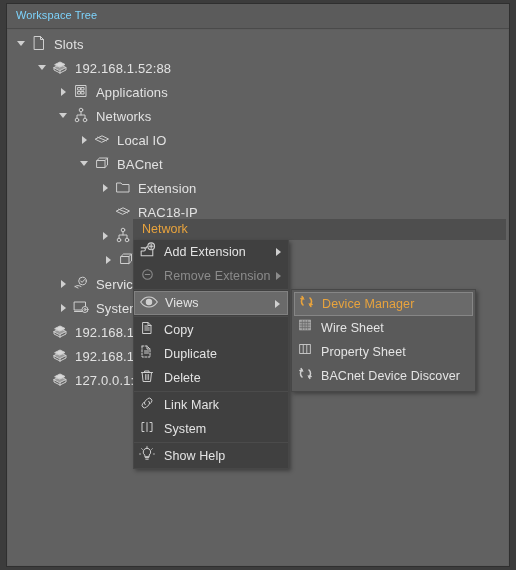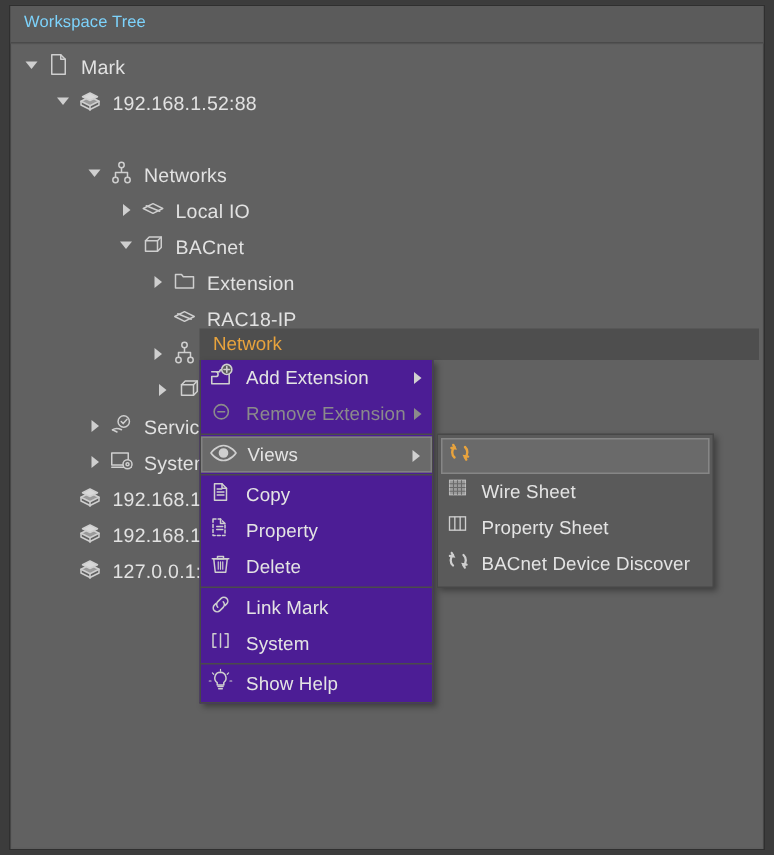--- a/index.html
+++ b/index.html
@@ -130,21 +130,21 @@
     font-size: 12.5px;
     color: #e8a33d;
     white-space: nowrap;
   }
 
   .ctx-menu {
     position: absolute;
     left: 133px;
     top: 240px;
     width: 156px;
-    background: #4c1d95;
+    background: #404040;
     border: 1px solid #474747;
     border-top: none;
     box-sizing: border-box;
     box-shadow: 2px 2px 4px rgba(0,0,0,0.35);
   }
   .ctx-item {
     position: relative;
     height: 24px;
     display: flex;
     align-items: center;
@@ -236,34 +236,48 @@
     <div class="tree-area" id="tree-area">
         <div class="tree-row" style="top: 2px;">
           <div style="flex: 0 0 6px;"></div>
           <div class="twisty expanded"></div>
           <div class="tree-icon">
             <svg width="18" height="18" viewBox="0 0 18 18" fill="none" stroke="#cfcfcf" stroke-width="1" stroke-linejoin="round" stroke-linecap="round">
               <path d="M4.5 2.5h6l3 3v10h-9z"></path>
               <path d="M10.5 2.5v3h3"></path>
             </svg>
           </div>
-          <span class="tree-label">Mark</span>
+          <span class="tree-label">Slots</span>
         </div>
         <div class="tree-row" style="top: 26px;">
           <div style="flex: 0 0 27px;"></div>
           <div class="twisty expanded"></div>
           <div class="tree-icon">
             <svg width="18" height="18" viewBox="0 0 18 18" fill="none" stroke="#cfcfcf" stroke-width="1" stroke-linejoin="round" stroke-linecap="round">
               <path d="M3 9.5l6-3 6 3-6 3z" fill="#9a9a9a" stroke="#cfcfcf"></path>
               <path d="M3 9.5v2.5l6 3 6-3V9.5"></path>
               <path d="M9 12.5v3"></path>
               <path d="M4 6.5l5-2.5 5 2.5-5 2.5z" fill="#d8d8d8" stroke="#cfcfcf"></path>
             </svg>
           </div>
           <span class="tree-label">192.168.1.52:88</span>
+        </div>
+        <div class="tree-row" style="top: 50px;">
+          <div style="flex: 0 0 48px;"></div>
+          <div class="twisty collapsed"></div>
+          <div class="tree-icon">
+            <svg width="18" height="18" viewBox="0 0 18 18" fill="none" stroke="#cfcfcf" stroke-width="1" stroke-linejoin="round" stroke-linecap="round">
+              <rect x="4" y="3.5" width="10" height="11"></rect>
+              <rect x="6" y="5.5" width="2.5" height="2.5"></rect>
+              <rect x="9.5" y="5.5" width="2.5" height="2.5"></rect>
+              <rect x="6" y="9.5" width="2.5" height="2.5"></rect>
+              <rect x="9.5" y="9.5" width="2.5" height="2.5"></rect>
+            </svg>
+          </div>
+          <span class="tree-label">Applications</span>
         </div>
         <div class="tree-row" style="top: 74px;">
           <div style="flex: 0 0 48px;"></div>
           <div class="twisty expanded"></div>
           <div class="tree-icon">
             <svg width="18" height="18" viewBox="0 0 18 18" fill="none" stroke="#cfcfcf" stroke-width="1" stroke-linejoin="round" stroke-linecap="round">
               <circle cx="9" cy="4" r="1.8"></circle>
               <circle cx="5" cy="14" r="1.8"></circle>
               <circle cx="13" cy="14" r="1.8"></circle>
               <path d="M9 5.8v3.2M5 12.2V9h8v3.2"></path>
@@ -447,21 +461,21 @@
             <path d="M6.8 7h3M6.8 9h4.5M6.8 11h4.5"></path>
           </svg></span>
         <span class="ctx-label">Copy</span>
       </div>
       <div class="ctx-item">
         <span class="ctx-icon"><svg width="18" height="18" viewBox="0 0 18 18" fill="none" stroke="#cfcfcf" stroke-width="1" stroke-linejoin="round" stroke-linecap="round">
             <path d="M4 3h5l3 3v8H4z" stroke-dasharray="2 1.4"></path>
             <path d="M9 3v3h3"></path>
             <path d="M6.5 8h4M6.5 10h4"></path>
           </svg></span>
-        <span class="ctx-label">Property</span>
+        <span class="ctx-label">Duplicate</span>
       </div>
       <div class="ctx-item">
         <span class="ctx-icon"><svg width="18" height="18" viewBox="0 0 18 18" fill="none" stroke="#cfcfcf" stroke-width="1" stroke-linejoin="round" stroke-linecap="round">
             <path d="M4.5 5.5h9l-1 9h-7z"></path>
             <path d="M3.5 5.5h11"></path>
             <path d="M7 4h4v1.5H7z"></path>
             <path d="M7.5 7.5v5M9 7.5v5M10.5 7.5v5" stroke-width="0.8"></path>
           </svg></span>
         <span class="ctx-label">Delete</span>
       </div>
@@ -493,20 +507,21 @@
     </div>
 
   <div class="sub-menu" id="sub-menu">
       <div class="sub-item highlight">
         <span class="sub-icon"><svg width="17" height="17" viewBox="0 0 18 18" fill="none" stroke="#e8a33d" stroke-width="1.7" stroke-linecap="round">
             <path d="M5.3 12.7A5 5 0 015.3 5.3"></path>
             <path d="M12.7 5.3a5 5 0 010 7.4"></path>
             <path d="M4.4 3.8l1.2 2.4-2.5-.3"></path>
             <path d="M13.6 14.2l-1.2-2.4 2.5.3"></path>
           </svg></span>
+        <span class="sub-label">Device Manager</span>
       </div>
       <div class="sub-item">
         <span class="sub-icon"><svg width="16" height="16" viewBox="0 0 18 18" fill="none" stroke="#bcbcbc" stroke-width="0.8">
             <rect x="3" y="3.5" width="12" height="11" fill="#9b9b9b"></rect>
             <path d="M6 3.5v11M9 3.5v11M12 3.5v11M3 6.2h12M3 9h12M3 11.8h12" stroke="#6a6a6a"></path>
           </svg></span>
         <span class="sub-label">Wire Sheet</span>
       </div>
       <div class="sub-item">
         <span class="sub-icon"><svg width="16" height="16" viewBox="0 0 18 18" fill="none" stroke="#cfcfcf" stroke-width="1">

